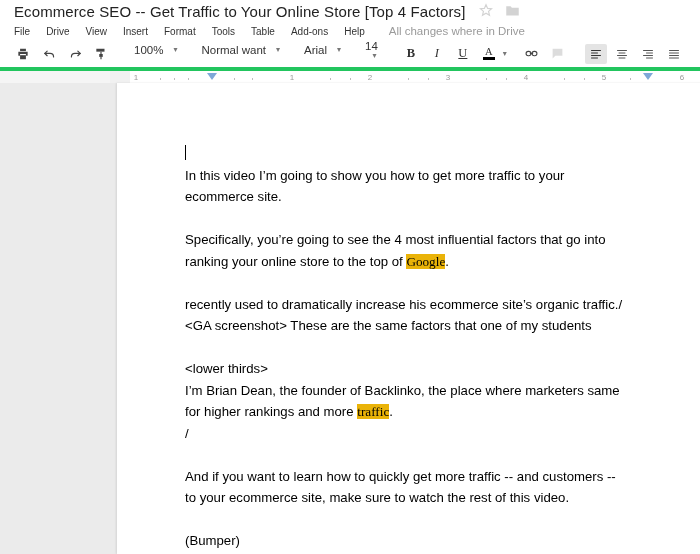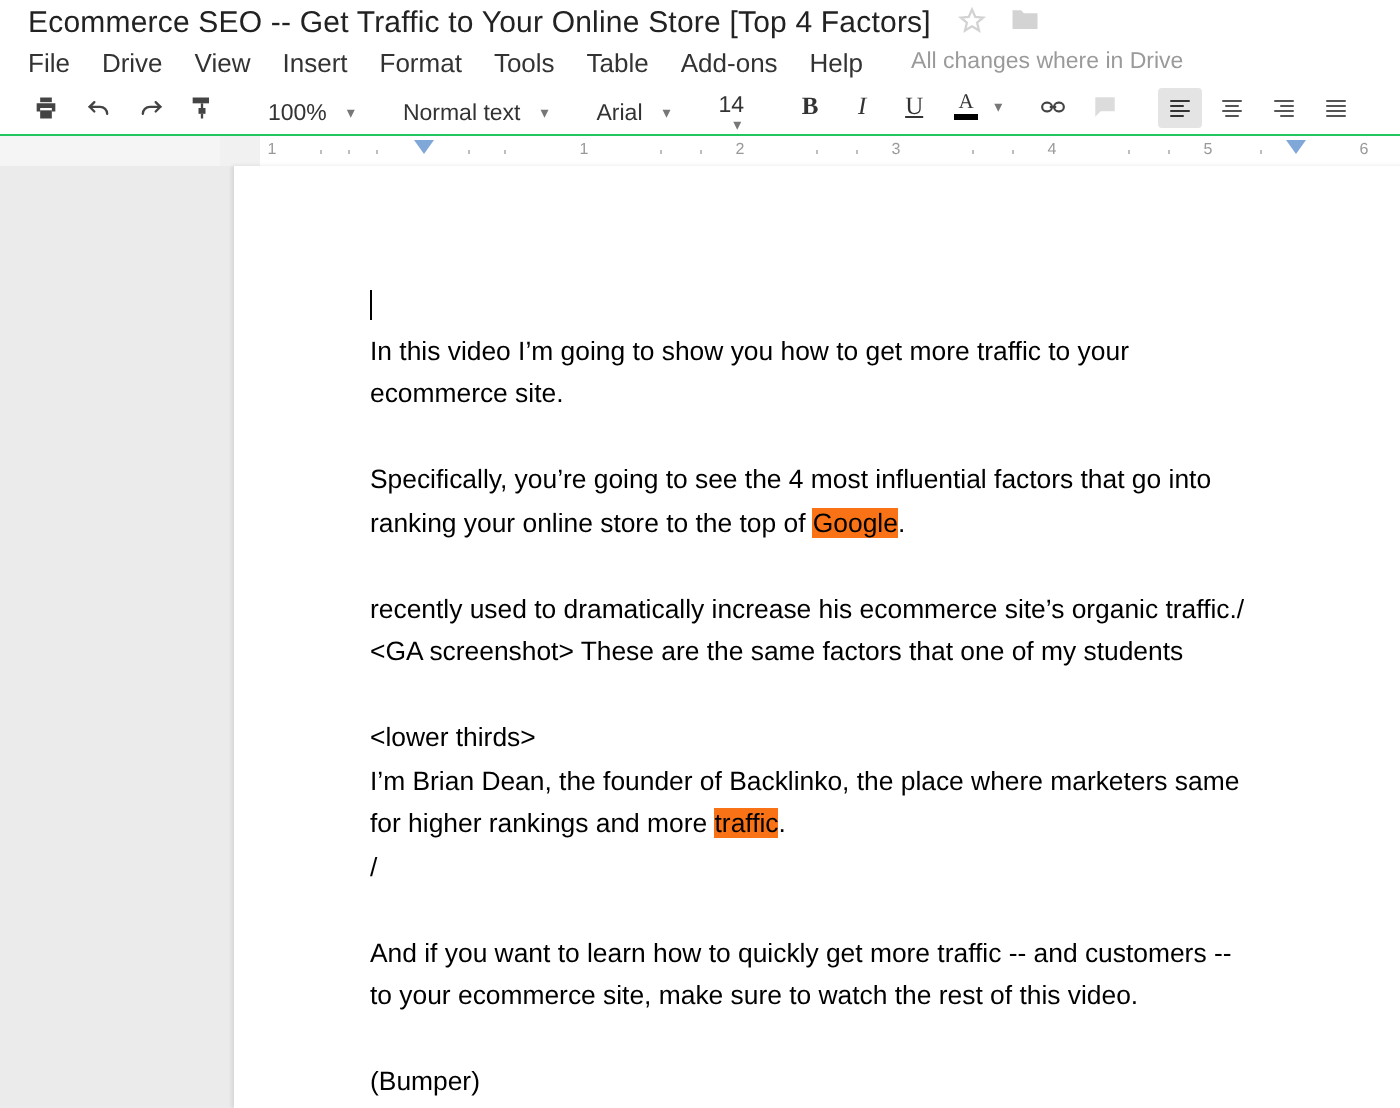--- a/index.html
+++ b/index.html
@@ -45,40 +45,40 @@
 
   
   .menubar {
     height: 18px;
     display: flex;
     align-items: center;
     padding-left: 14px;
     background: #ffffff;
   }
   .menu-item {
-    font-size: 13px;
+    font-size: 10px;
     color: #333333;
     margin-right: 16px;
     white-space: nowrap;
     cursor: default;
   }
   .save-status {
     font-size: 11.5px;
     color: #9a9a9a;
     margin-left: 8px;
     white-space: nowrap;
   }
 
   
   .toolbar {
     height: 27px;
     display: flex;
-    align-items: flex-end;
-    background: #ffffff;
-    border-bottom: 1px solid #22c55e;
+    align-items: flex-start;
+    background: #ffffff;
+    border-bottom: 4px solid #22c55e;
     padding-left: 10px;
   }
   .tb-group {
     display: flex;
     align-items: center;
     height: 27px;
   }
   .tb-sep {
     width: 1px;
     height: 16px;
@@ -199,21 +199,21 @@
     box-shadow: -1px 0 2px rgba(0,0,0,0.10);
   }
   .doc-body {
     padding: 60px 40px 0 68px;
     font-size: 13.2px;
     line-height: 21.5px;
     color: #000000;
   }
   .para { margin: 0; }
   .blank { height: 21.5px; }
-  .hl { background: #f97316; }
+  .hl { background: #eab308; font-family: Liberation Serif, serif; }
   .cursor {
     display: inline-block;
     width: 1px;
     height: 15px;
     background: #000000;
     vertical-align: -2px;
   }
 </style>
 </head>
 <body>
@@ -284,21 +284,21 @@
     <div class="tb-sep"></div>
 
     <div class="tb-field zoom-field">
       <span class="val">100%</span>
       <span class="caret">▾</span>
     </div>
 
     <div class="tb-sep"></div>
 
     <div class="tb-field style-field">
-      <span class="val">Normal text</span>
+      <span class="val">Normal want</span>
       <span class="caret">▾</span>
     </div>
 
     <div class="tb-sep"></div>
 
     <div class="tb-field font-field">
       <span class="val">Arial</span>
       <span class="caret">▾</span>
     </div>
 

